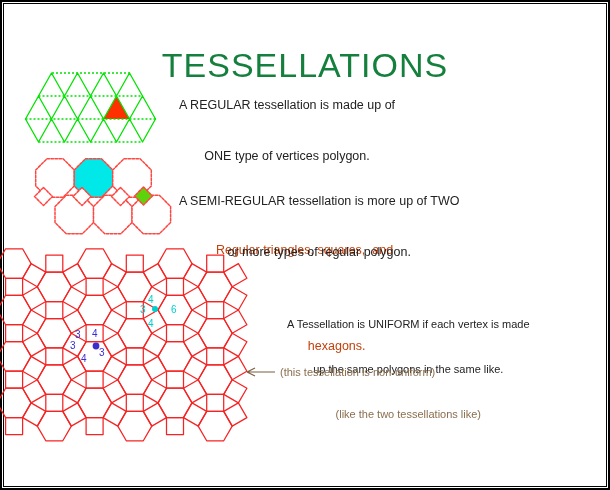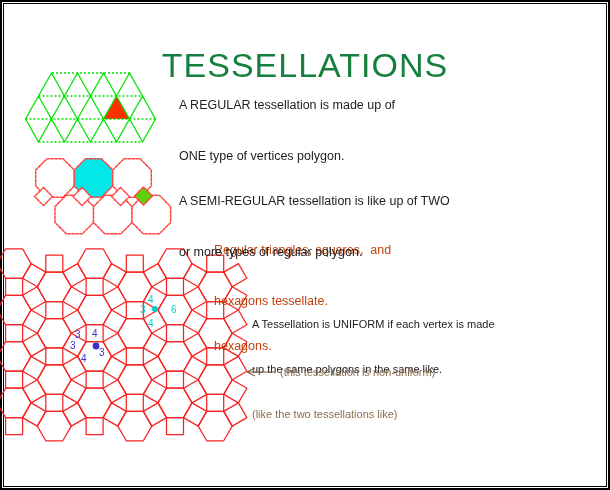--- a/index.html
+++ b/index.html
@@ -1,21 +1,21 @@
 <!DOCTYPE html>
 <html><head>
 <meta charset="utf-8">
 <style>
   html,body{margin:0;padding:0;background:#fff;}
   .page{position:relative;width:610px;height:490px;background:#fff;overflow:hidden;
         box-shadow: inset 0 0 0 2px #000, inset 0 0 0 3px #fff, inset 0 0 0 4px #000;
         font-family:"Liberation Sans",sans-serif;}
   .title{position:absolute;top:12px;left:0;right:0;text-align:center;
          font-size:34px;letter-spacing:1px;color:#15803d;font-weight:400;margin-top:34px;}
-  .tblock{position:absolute;font-size:12.5px;line-height:17px;color:#222;white-space:pre;}
+  .tblock{position:absolute;font-size:12.5px;line-height:17px;color:#222;white-space:pre;text-align:center;}
   .tblock.small{font-size:11px;line-height:15px;}
   .red{color:#c2410c;margin-left:35px;}
   .brown{color:#8b6e4e;}
   .gap{height:9px;}
   .indent{margin-left:8px;margin-top:6px;}
   #fig-layer{position:absolute;left:0;top:0;}
   .arrow-row{position:absolute;display:flex;align-items:flex-end;gap:4px;}
   .arrow-row span{font-size:11px;}
 </style>
 </head>
@@ -157,25 +157,24 @@
       <text x="148" y="327">4</text>
       <text x="171" y="313">6</text>
     </g>
   </svg>
 
   <div class="tblock" style="left:179px;top:63px">
     <div>A REGULAR tessellation is made up of</div>
     <div>ONE type of vertices polygon.</div>
     <div class="gap"></div>
     <div class="red">Regular triangles, squares,  and</div>
-    <div class="red">hexagons tessellate.</div>
   </div>
 
   <div class="tblock" style="left:179px;top:159px">
-    <div>A SEMI-REGULAR tessellation is like up of TWO</div>
+    <div>A SEMI-REGULAR tessellation is more up of TWO</div>
     <div>or more types of regular polygon.</div>
     <div class="gap"></div>
     <div class="red">hexagons.</div>
   </div>
 
   <div class="tblock small" style="left:252px;top:287px">
     <div>A Tessellation is UNIFORM if each vertex is made</div>
     <div>up the same polygons in the same like.</div>
     <div class="brown">(like the two tessellations like)</div>
     <div class="indent">

